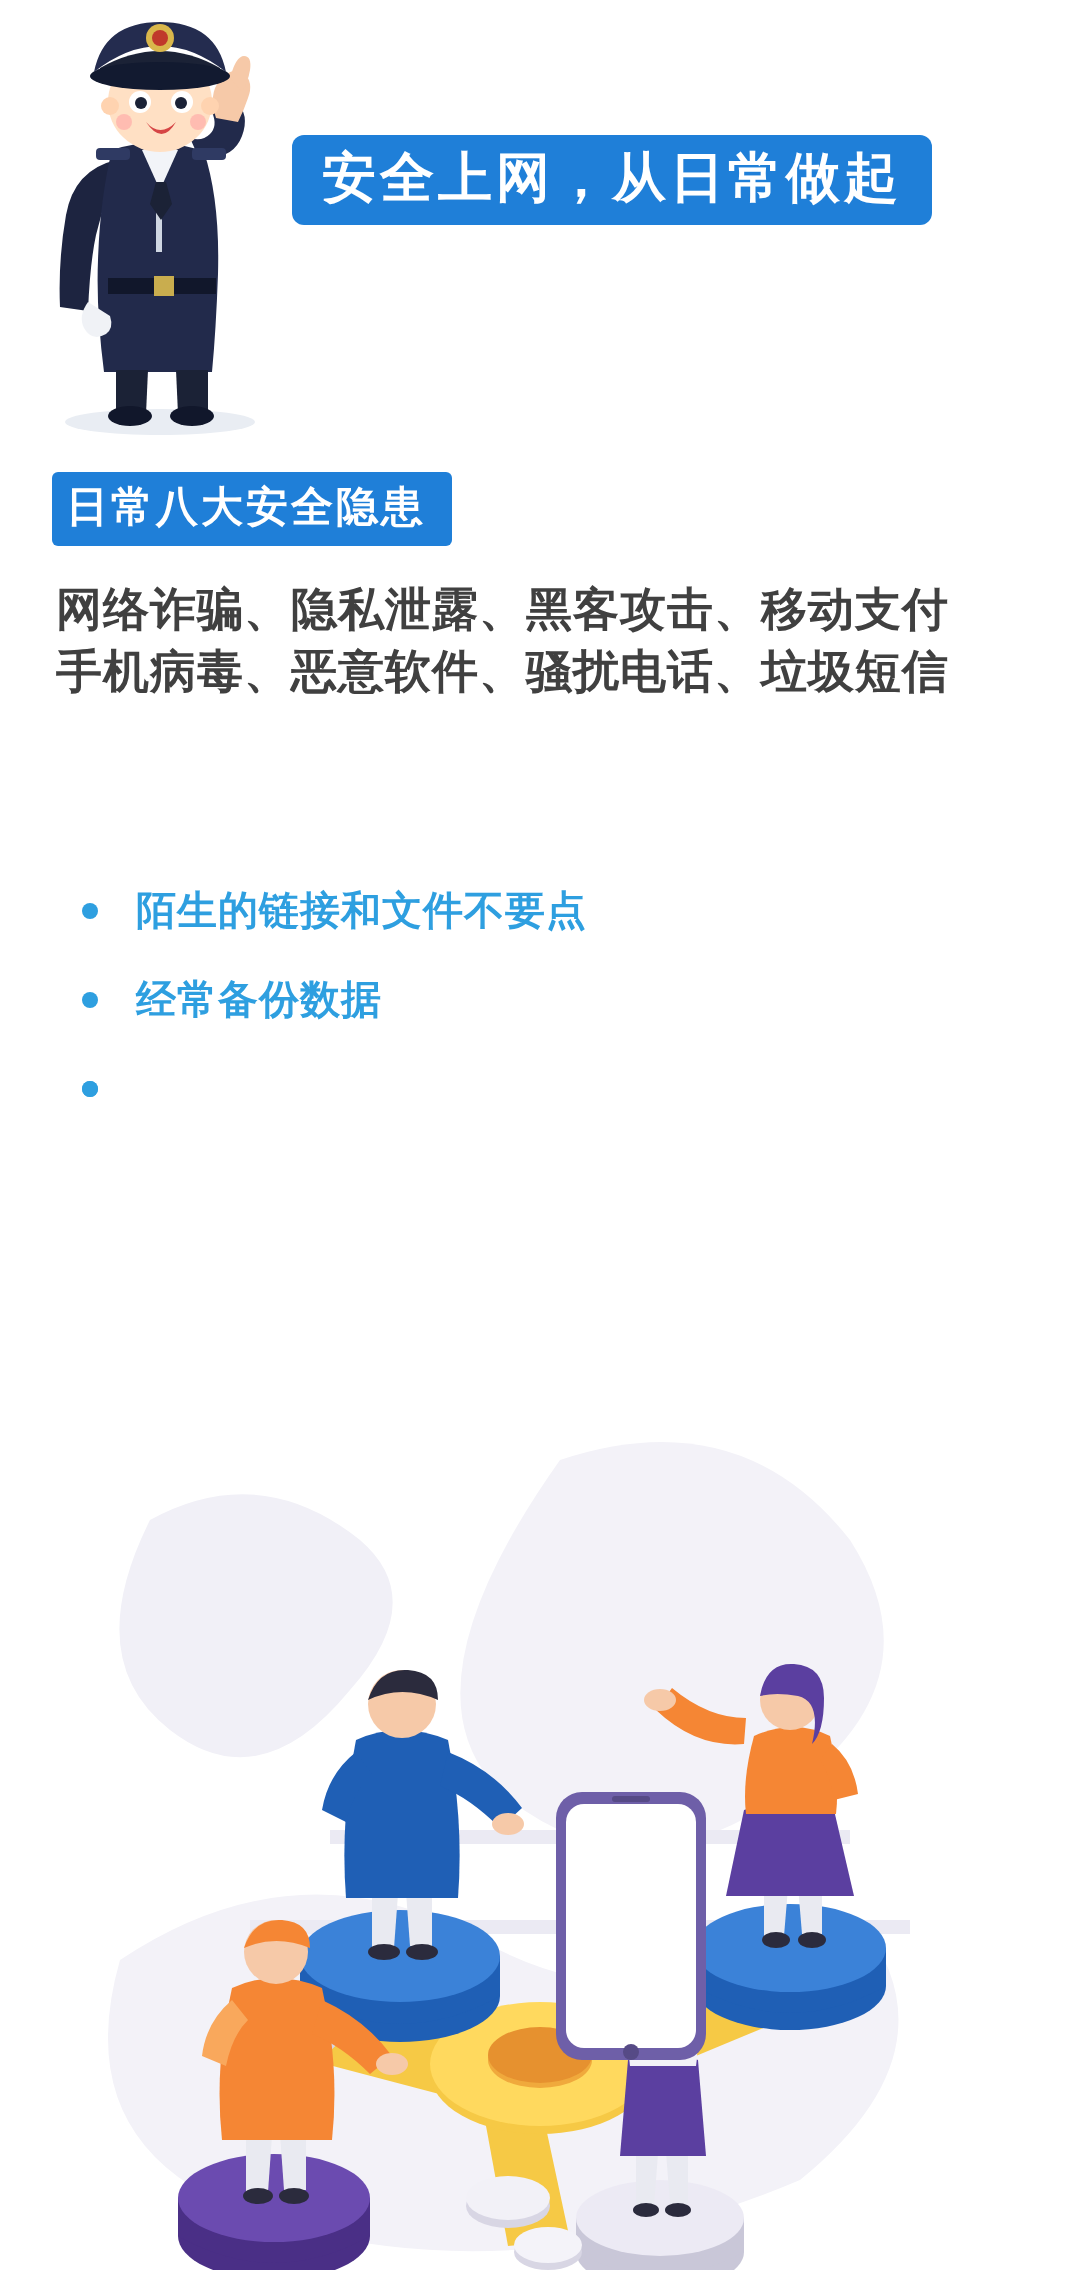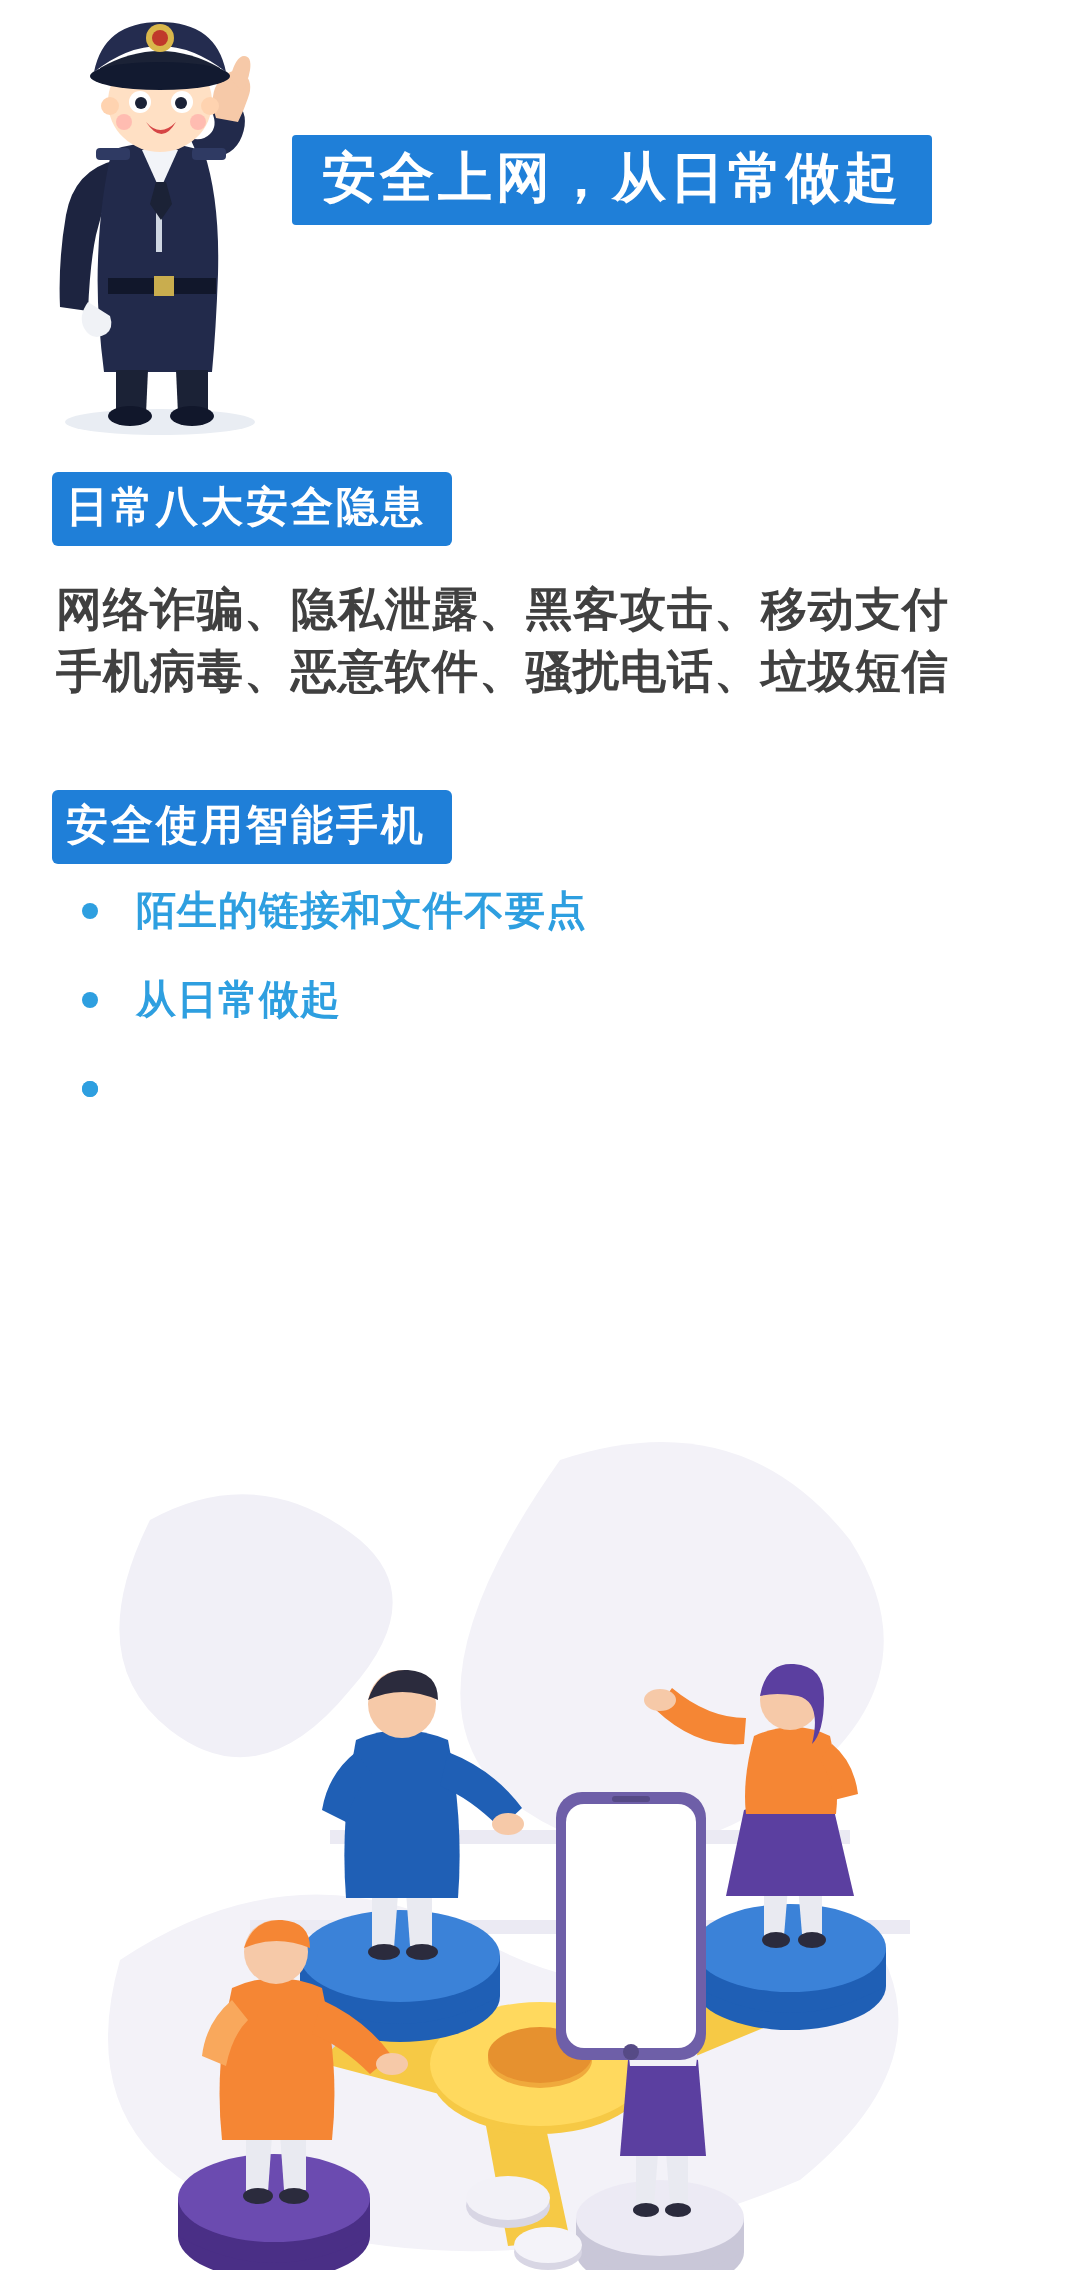--- a/index.html
+++ b/index.html
@@ -39,21 +39,21 @@
   .title-banner {
     position: absolute;
     left: 292px;
     top: 135px;
     background: #1f7fd8;
     color: #ffffff;
     font-size: 54px;
     font-weight: bold;
     letter-spacing: 4px;
     padding: 16px 30px 20px 30px;
-    border-radius: 4px;
+    border-radius: 12px;
     line-height: 1;
     white-space: nowrap;
   }
 
   
   .section-chip {
     display: inline-block;
     background: #1f7fd8;
     color: #ffffff;
     font-size: 42px;
@@ -193,30 +193,29 @@
     <div class="title-banner">安全上网，从日常做起</div>
   </div>
 
   <div class="section-chip sec1">日常八大安全隐患</div>
 
   <div class="hazard-lines">
     <div>网络诈骗、隐私泄露、黑客攻击、移动支付</div>
     <div>手机病毒、恶意软件、骚扰电话、垃圾短信</div>
   </div>
 
-  <div class="section-chip sec2">安全使用智能手机</div>
 
   <ul class="tips">
     <li>
       <span class="dot"></span>
       <span>陌生的链接和文件不要点</span>
     </li>
     <li>
       <span class="dot"></span>
-      <span>从日常做起</span>
+      <span>经常备份数据</span>
     </li>
     <li>
       <span class="dot"></span>
     </li>
     <li>
       <span class="dot"></span>
     </li>
   </ul>
 
   <svg class="illustration" viewBox="0 0 1070 870">

